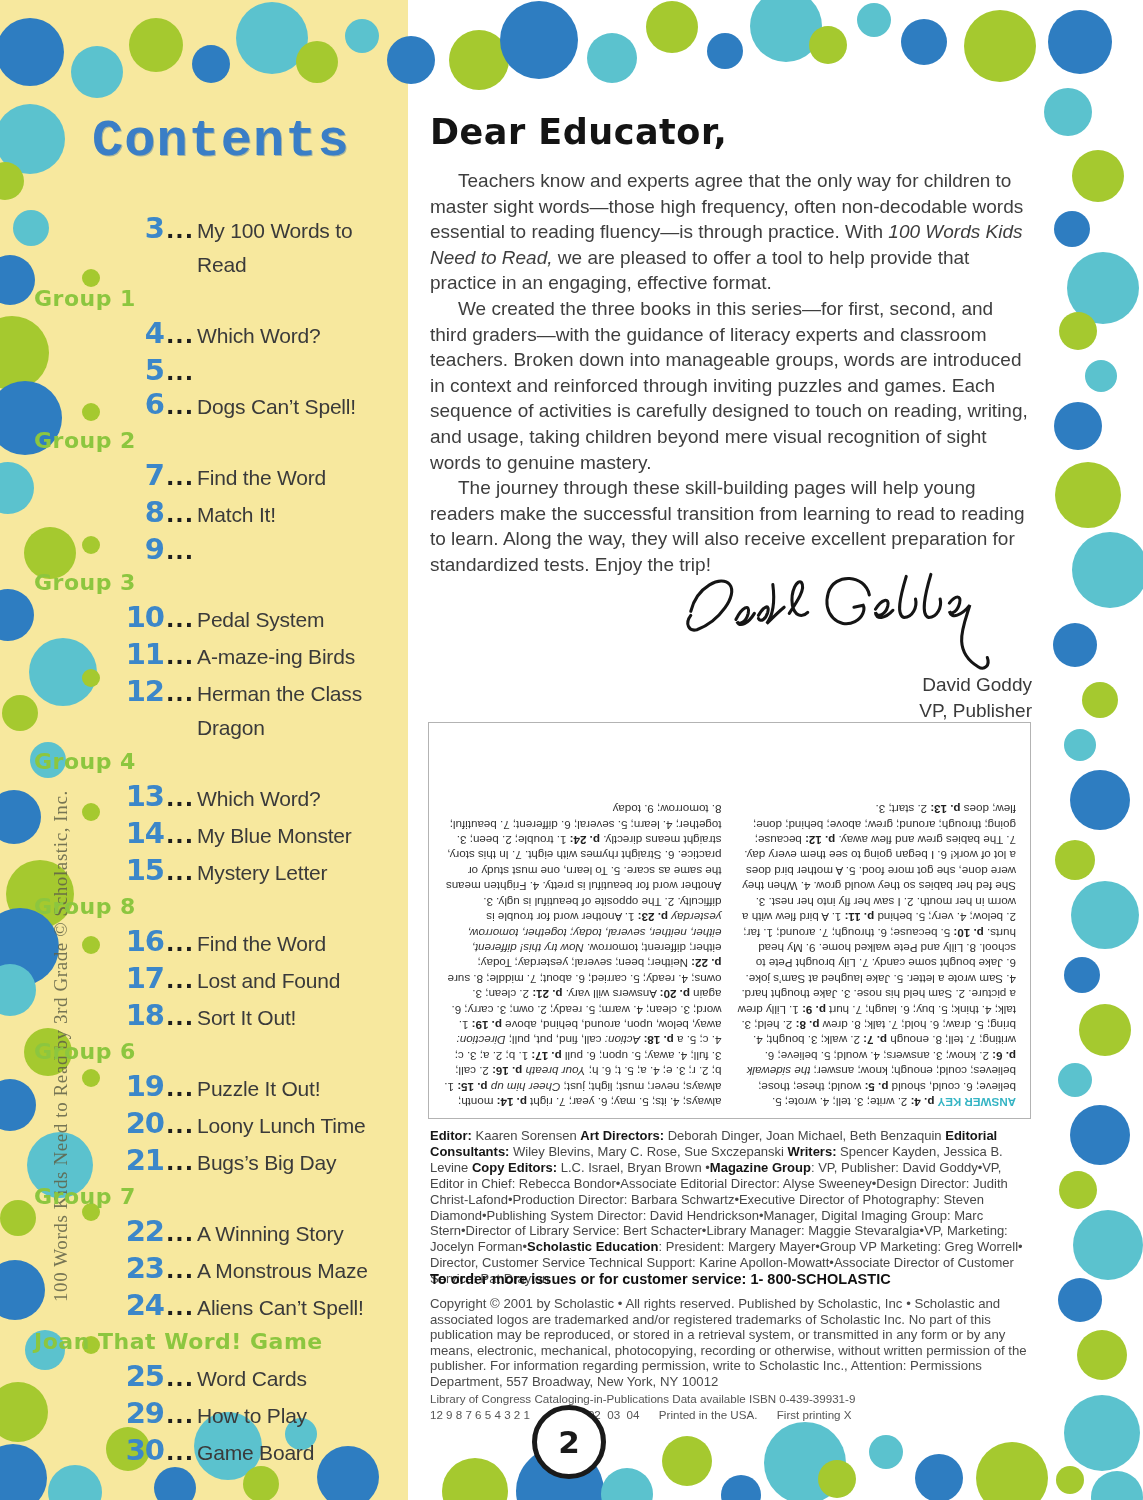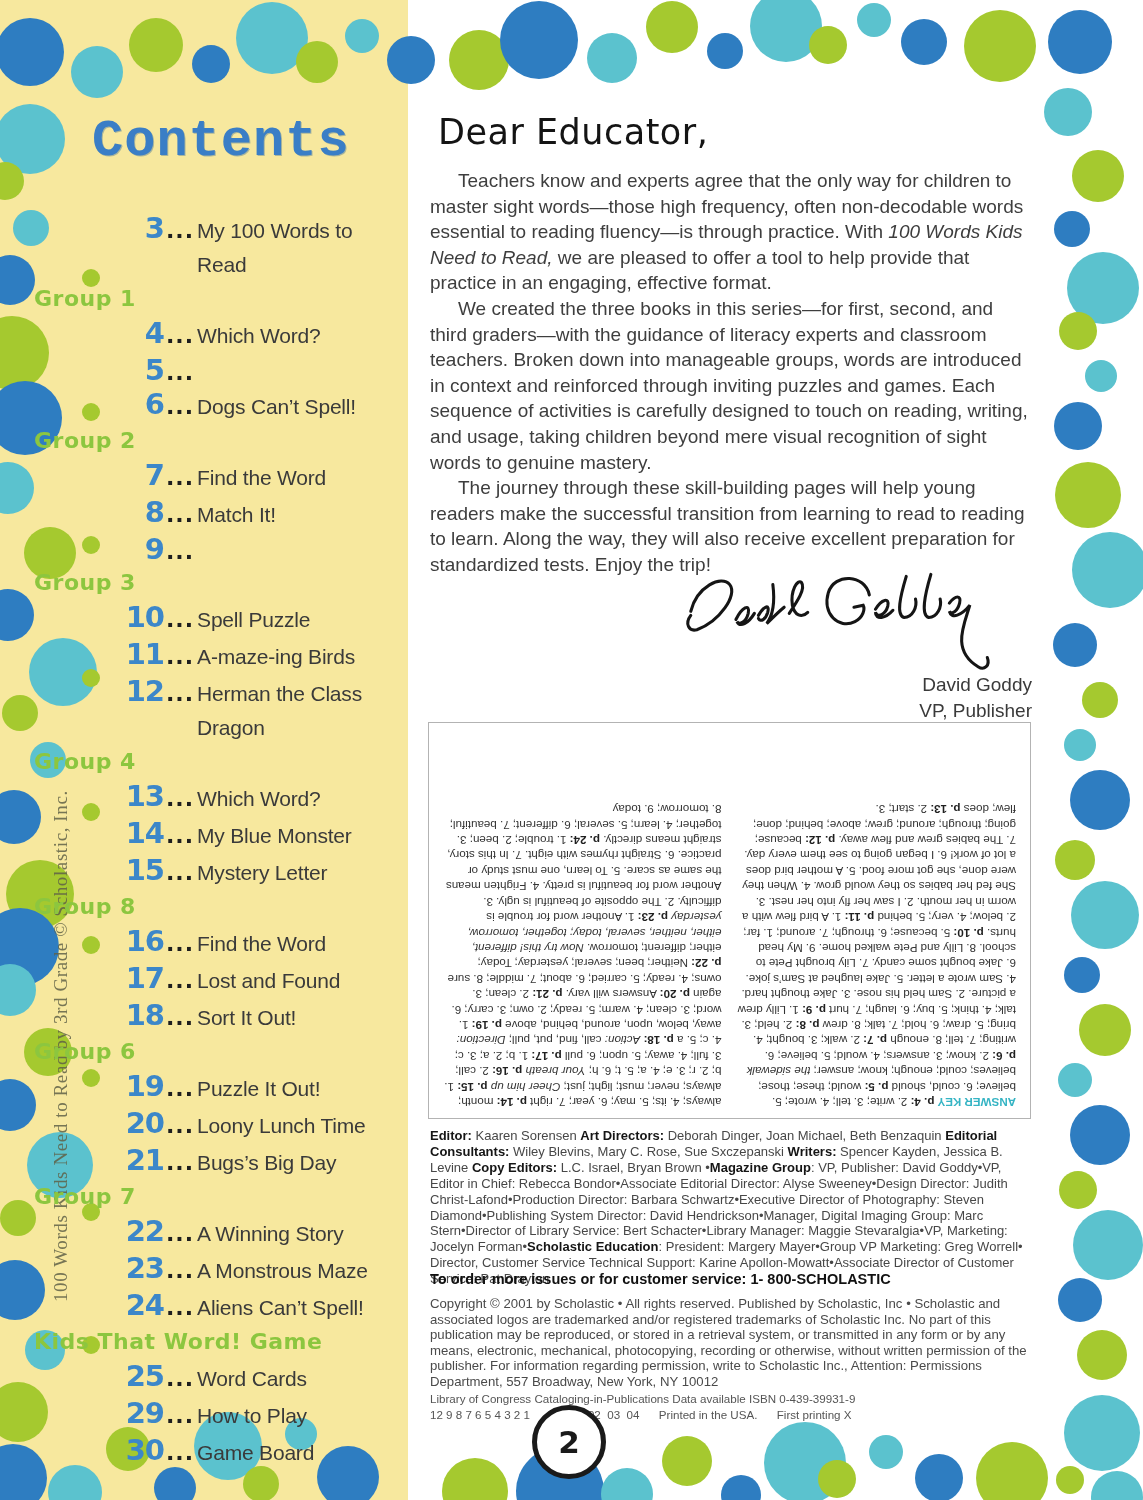--- a/index.html
+++ b/index.html
@@ -20,22 +20,22 @@
            width:130px;text-align:right;flex:none;line-height:34px;letter-spacing:-1px;}
   .toc-dots{font-family:"DejaVu Sans",sans-serif;font-weight:700;font-size:22px;color:#1e1e1e;
             flex:none;margin:0 3px 0 2px;letter-spacing:1px;}
   .toc-item-title{font-size:21px;color:#3a3a3a;line-height:34px;width:206px;letter-spacing:-.2px;}
   
   .side-label{position:absolute;left:50px;top:540px;width:762px;transform-origin:top left;
               transform:rotate(-90deg) translateX(-762px);font-family:"Liberation Serif",serif;
               font-size:19px;color:rgba(95,96,70,.85);letter-spacing:.6px;z-index:2;}
   
   .letter{position:absolute;left:430px;top:112px;width:604px;z-index:2;}
-  .letter-title{font-family:"DejaVu Sans",sans-serif;font-weight:400;font-size:35px;color:#141414;
-                margin:0 0 16px 8px;letter-spacing:0.5px;}
+  .letter-title{font-family:"DejaVu Sans",sans-serif;font-weight:700;font-size:35px;color:#141414;
+                margin:0 0 16px 0;letter-spacing:0.5px;}
   .letter p{font-size:19px;line-height:25.6px;color:#3e3e3e;text-indent:28px;margin:0;}
   .letter .it{font-style:italic;}
   .signature-svg{position:absolute;left:665px;top:560px;z-index:2;}
   .sig-block{position:absolute;left:820px;top:672px;width:212px;text-align:right;z-index:2;
              font-size:19px;color:#3a3a3a;line-height:26px;}
   
   .answer-key{position:absolute;left:428px;top:722px;width:603px;height:397px;z-index:2;
               box-sizing:border-box;border:1px solid #b3b3b3;background:#fff;overflow:hidden;}
   .ak-inner{position:absolute;left:14px;right:14px;top:8px;bottom:8px;
             transform:rotate(180deg);display:flex;gap:16px;}
@@ -202,21 +202,21 @@
           <span class="toc-item-title">Match It!</span>
         </div>
         <div class="toc-row">
           <span class="toc-num">9</span>
           <span class="toc-dots">...</span>
         </div>
         <div class="toc-heading">Group 3</div>
         <div class="toc-row">
           <span class="toc-num">10</span>
           <span class="toc-dots">...</span>
-          <span class="toc-item-title">Spell Puzzle</span>
+          <span class="toc-item-title">Pedal System</span>
         </div>
         <div class="toc-row">
           <span class="toc-num">11</span>
           <span class="toc-dots">...</span>
           <span class="toc-item-title">A-maze-ing Birds</span>
         </div>
         <div class="toc-row">
           <span class="toc-num">12</span>
           <span class="toc-dots">...</span>
           <span class="toc-item-title">Herman the Class Dragon</span>
@@ -278,21 +278,21 @@
         <div class="toc-row">
           <span class="toc-num">23</span>
           <span class="toc-dots">...</span>
           <span class="toc-item-title">A Monstrous Maze</span>
         </div>
         <div class="toc-row">
           <span class="toc-num">24</span>
           <span class="toc-dots">...</span>
           <span class="toc-item-title">Aliens Can’t Spell!</span>
         </div>
-        <div class="toc-heading">Kids That Word! Game</div>
+        <div class="toc-heading">Joan That Word! Game</div>
         <div class="toc-row">
           <span class="toc-num">25</span>
           <span class="toc-dots">...</span>
           <span class="toc-item-title">Word Cards</span>
         </div>
         <div class="toc-row">
           <span class="toc-num">29</span>
           <span class="toc-dots">...</span>
           <span class="toc-item-title">How to Play</span>
         </div>

